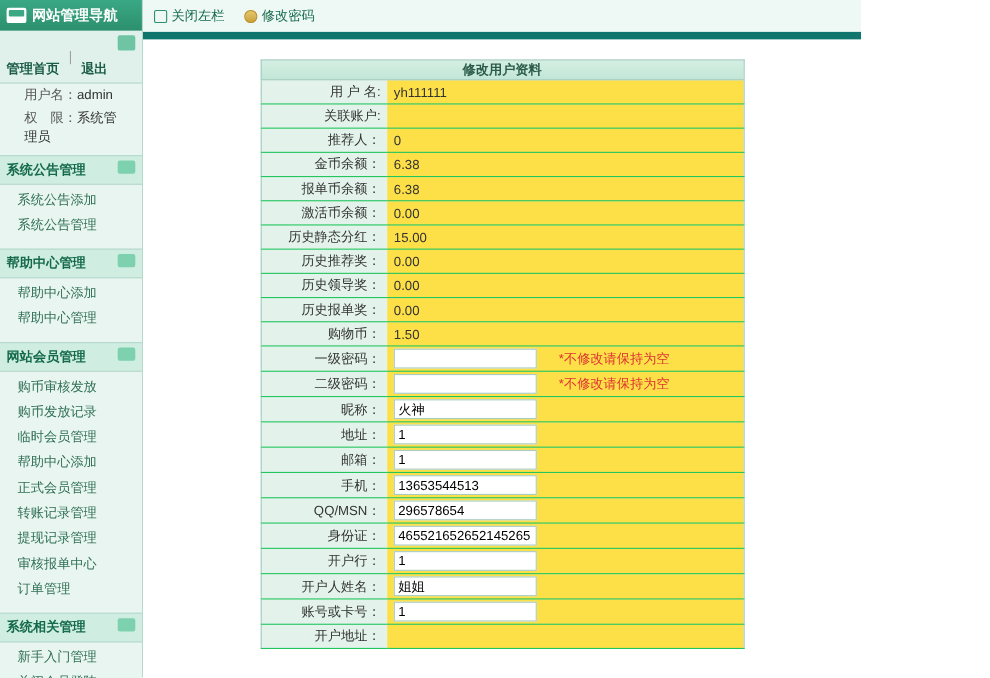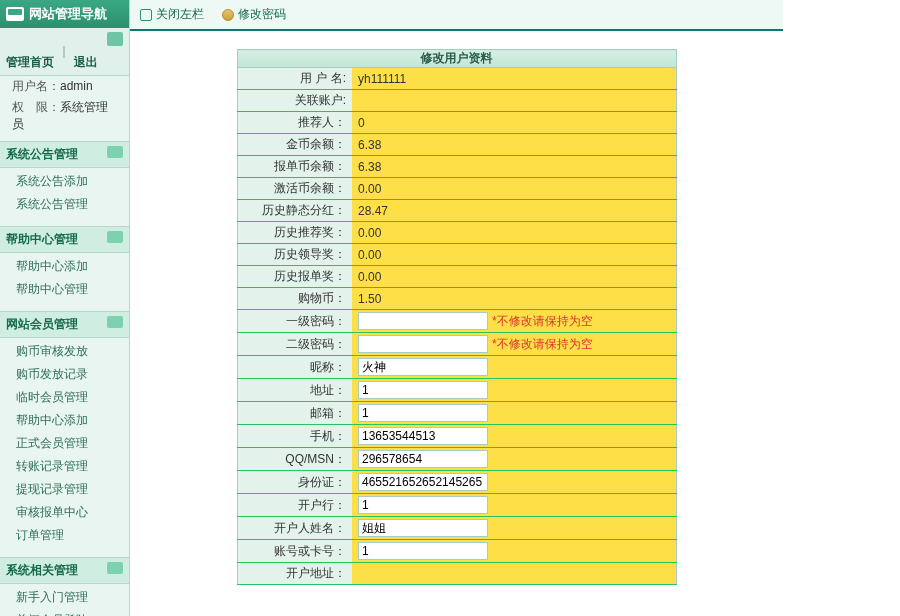--- a/index.html
+++ b/index.html
@@ -8,43 +8,43 @@
 
 .sidebar { width: 130px; background: #e8f5f0; border-right: 1px solid #b6d8cc; display: flex; flex-direction: column; overflow-y: auto; }
 .side-header { background: linear-gradient(#3aa884,#2c8f6d); color: #fff; padding: 5px 6px; font-weight: bold; font-size: 13px; display: flex; align-items: center; gap: 5px; }
 .side-header .logo-icon { width: 18px; height: 14px; background: #fff; border-radius: 2px; display: inline-block; position: relative; }
 .side-header .logo-icon::after{content:"";position:absolute;top:2px;left:2px;right:2px;bottom:6px;background:#3aa884;border-radius:1px;}
 .side-top { padding: 4px 6px; background: #dff1ea; border-bottom: 1px solid #b6d8cc; position: relative; }
 .side-top-row { display: flex; align-items: center; gap: 4px; }
 .side-top-row a { color: #1a5c45; text-decoration: none; font-weight: bold; margin-top: 22px; }
 .side-top-row .sep { color: #888; }
 .side-top .folder-icon { position:absolute; right:6px; top:4px; width:16px; height:14px; background:#6fc5a3; border-radius:2px; }
-.user-line { padding: 2px 12px; color: #333; }
+.user-line { padding: 2px 22px; color: #333; }
 .user-line .lbl { color:#555; }
 
 .menu-group { margin-top: 6px; }
 .menu-title { background: #cfeee1; border-top: 1px solid #b6d8cc; border-bottom: 1px solid #b6d8cc; padding: 4px 6px; color: #156a4c; font-weight: bold; position: relative; }
 .menu-title .grp-icon { position: absolute; right: 6px; top: 4px; width: 16px; height: 12px; background: #7dd1af; border-radius: 2px; }
 .menu-items { padding: 2px 0 4px 0; }
 .menu-item { padding: 3px 6px 3px 16px; color: #2a6; color:#2f6f55; cursor: pointer; }
 
 .main { flex: 1; display: flex; flex-direction: column; overflow: hidden; }
-.topbar { background: #eef8f4; border-bottom: 2px solid #0f766e; padding: 6px 10px; display: flex; gap: 18px; align-items: flex-end; }
+.topbar { background: #eef8f4; border-bottom: 7px solid #0f766e; padding: 6px 10px; display: flex; gap: 18px; align-items: flex-end; }
 .topbar .link { color: #156a4c; text-decoration: none; display: flex; align-items: center; gap: 4px; }
 .topbar .ic { width: 12px; height: 12px; display:inline-block; border: 1px solid #2c8f6d; border-radius: 2px; }
 .topbar .ic.key { background: linear-gradient(#e6c76e,#c9a23b); border-color:#b98c22; border-radius:50%; }
 
 .content { flex: 1; overflow: auto; padding: 18px; background: #fff; }
 .form-table { margin: 0 auto; width: 440px; border: 1px solid #a7ccc0; border-collapse: collapse; background: #ecf7f2; }
 .form-table .hd td { background: linear-gradient(#d4efe3,#c1e6d6); text-align: center; font-weight: bold; color: #2c5c49; padding: 0; border-bottom: 1px solid #a7ccc0; }
 .form-table td { border-bottom: 1px solid #22c55e; padding: 2px 6px; vertical-align: middle; }
 .form-table td.lab { width: 115px; text-align: right; color: #333; background: #e3f3ec; }
 .form-table td.val { background: #fde047; }
 .form-table input[type=text], .form-table input[type=password] { width: 130px; padding: 1px 3px; border: 1px solid #a7ccc0; font-size: 12px; height: 18px; }
-.hint { color: #d33; margin-left: 4px; font-size: 12px; }
+.hint { color: #d33; margin-left: 20px; font-size: 12px; }
 
 .sidebar::-webkit-scrollbar, .content::-webkit-scrollbar { width: 8px; }
 .sidebar::-webkit-scrollbar-thumb, .content::-webkit-scrollbar-thumb { background: #b6d8cc; border-radius: 4px; }
 </style>
 </head>
 <body>
 
 <div class="app">
   <div class="sidebar">
     <div class="side-header">
@@ -144,21 +144,21 @@
             <tr>
               <td class="lab">报单币余额：</td>
               <td class="val">6.38</td>
             </tr>
             <tr>
               <td class="lab">激活币余额：</td>
               <td class="val">0.00</td>
             </tr>
             <tr>
               <td class="lab">历史静态分红：</td>
-              <td class="val">28.47</td>
+              <td class="val">15.00</td>
             </tr>
             <tr>
               <td class="lab">历史推荐奖：</td>
               <td class="val">0.00</td>
             </tr>
             <tr>
               <td class="lab">历史领导奖：</td>
               <td class="val">0.00</td>
             </tr>
             <tr>

